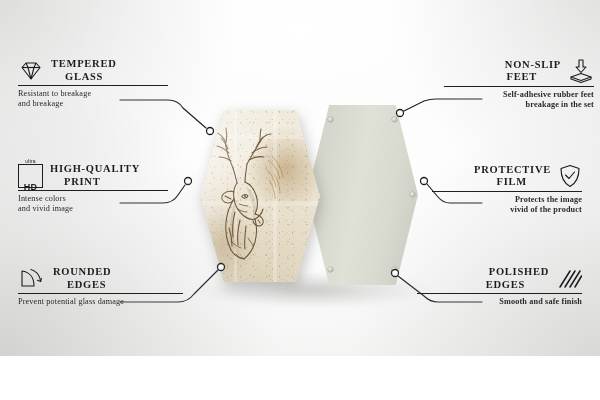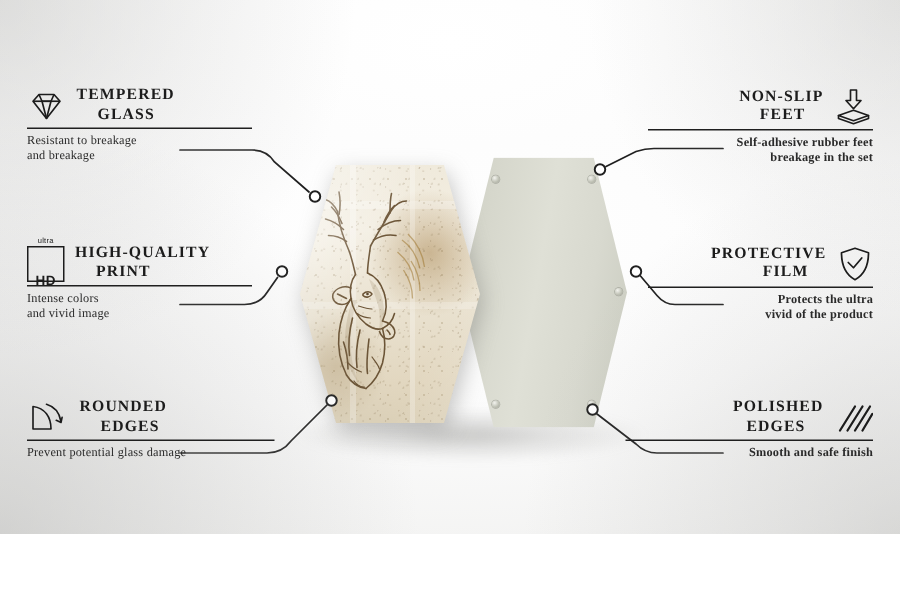--- a/index.html
+++ b/index.html
@@ -99,21 +99,21 @@
   .callout.right .head{justify-content:flex-end;}
   .title{
     font-family:"Liberation Serif",serif;font-weight:700;
     font-size:10.5px;line-height:12.5px;letter-spacing:.75px;color:#1c1c1c;
     text-transform:uppercase;
   }
   .title .l2{display:block;}
   .callout.left .title{text-align:left;}
   .callout.right .title{text-align:right;}
   .callout.left .title .l2{margin-left:14px;}
-  .callout.right .title .l2{margin-right:12px;font-family:Liberation Serif, serif;}
+  .callout.right .title .l2{margin-right:24px;font-family:Liberation Serif, serif;}
   .rule{height:1px;background:#1f1f1f;margin-top:2px;}
   .desc{
     font-family:"Liberation Serif",serif;font-size:8.2px;line-height:10.2px;
     color:#2a2a2a;margin-top:3px;letter-spacing:.15px;
   }
   .callout.right .desc{text-align:right;font-weight:bold;}
 
   .ic{flex:0 0 auto;display:block;}
 
   
@@ -123,21 +123,21 @@
     font-family:"Liberation Sans",sans-serif;color:#1c1c1c;line-height:1;
   }
   .hd-badge .t{font-size:5px;letter-spacing:.2px;}
   .hd-badge .b{font-size:9px;font-weight:700;letter-spacing:.3px;margin-top:19px;}
 
   
   #co-tempered{left:18px;top:58px;width:150px;}
   #co-print{left:18px;top:163px;width:150px;}
   #co-rounded{left:18px;top:266px;width:165px;}
   
-  #co-feet{left:432px;top:58px;width:150px;}
+  #co-feet{left:444px;top:58px;width:150px;}
   #co-film{left:432px;top:163px;width:150px;}
   #co-polished{left:417px;top:266px;width:165px;}
 </style>
 </head>
 <body>
 
 <div id="stage">
 
   <div id="ground-shadow"></div>
 
@@ -339,21 +339,21 @@
       </div>
       <svg class="ic" width="24" height="26" viewBox="0 0 24 26">
         <g fill="none" stroke="#1c1c1c" stroke-width="1.15" stroke-linejoin="round" stroke-linecap="round">
           <path d="M12 2.5 L21 5.5 C21 14 17.5 20.5 12 23.5 C6.5 20.5 3 14 3 5.5 Z"></path>
           <path d="M7.5 12 L11 15.5 L16.5 9"></path>
         </g>
       </svg>
     </div>
     <div class="rule"></div>
     <div class="desc">
-      <span>Protects the ultra</span><br>
+      <span>Protects the image</span><br>
       <span>vivid of the product</span>
     </div>
   </div>
 
   <div class="callout right" id="co-polished">
     <div class="head">
       <div class="title">
         <span>POLISHED</span>
         <span class="l2">EDGES</span>
       </div>

